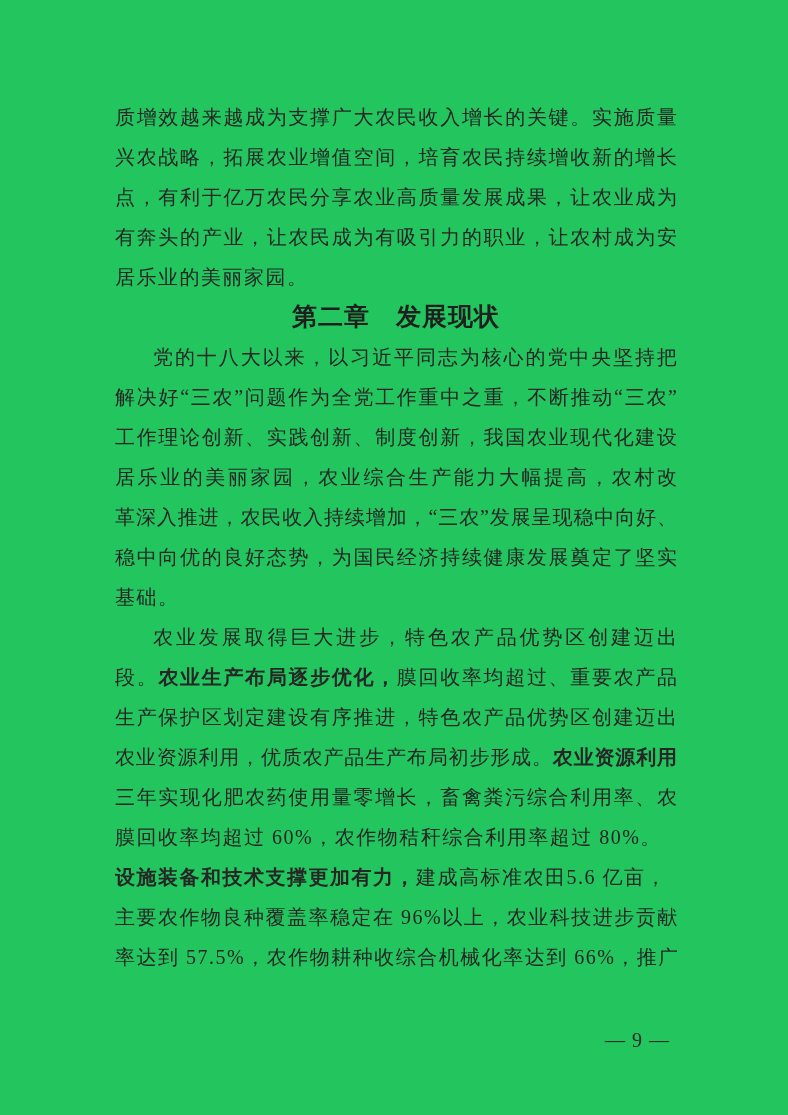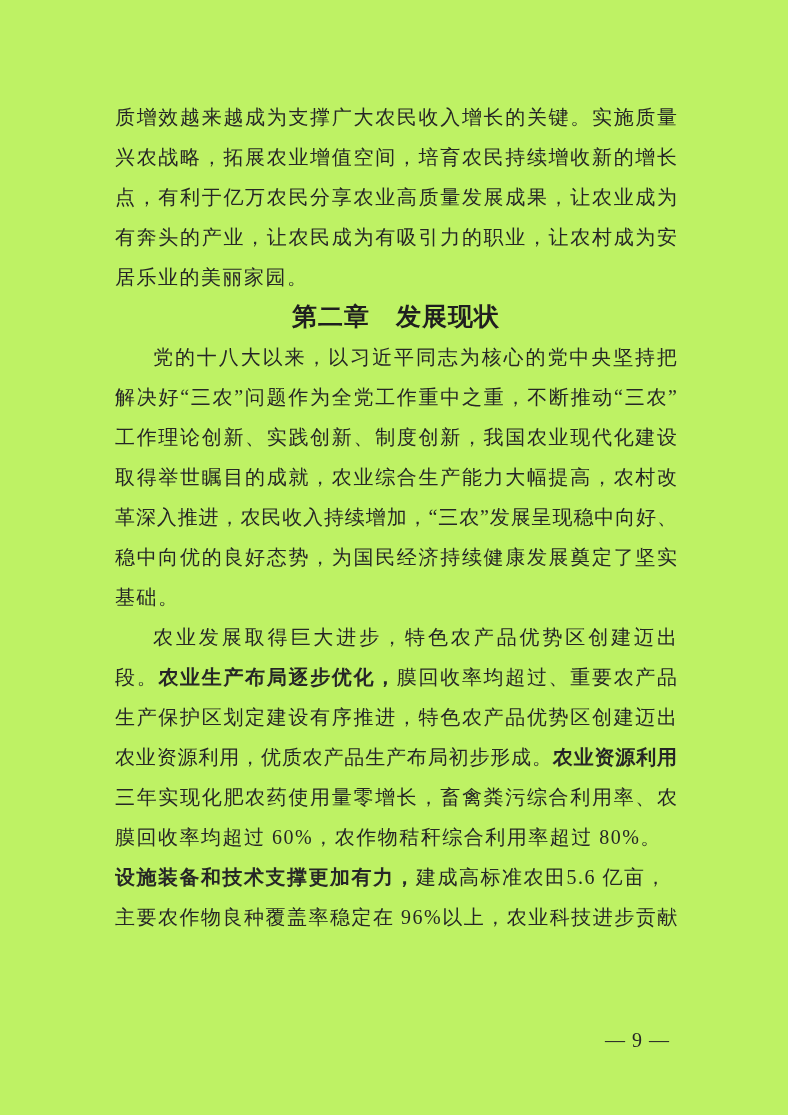--- a/index.html
+++ b/index.html
@@ -13,21 +13,21 @@
     height: 1115px;
     position: relative;
     overflow: hidden;
     font-family: "Liberation Serif", "DejaVu Serif", serif;
     color: #262626;
   }
   .page {
     position: absolute;
     left: 0; top: 0;
     width: 788px; height: 1115px;
-    background: #bef264;
+    background: #22c55e;
   }
   .body-text {
     position: absolute;
     left: 115px;
     top: 97px;
     width: 562px;
   }
   .para { margin: 0; padding: 0; }
   .line {
     height: 40px;
@@ -80,30 +80,31 @@
         <div class="line j"><span>兴农战略，拓展农业增值空间，培育农民持续增收新的增长</span></div>
         <div class="line j"><span>点，有利于亿万农民分享农业高质量发展成果，让农业成为</span></div>
         <div class="line j"><span>有奔头的产业，让农民成为有吸引力的职业，让农村成为安</span></div>
         <div class="line"><span>居乐业的美丽家园。</span></div>
       </div>
       <div class="heading-line">第二章　发展现状</div>
       <div class="para">
         <div class="line j indent"><span>党的十八大以来，以习近平同志为核心的党中央坚持把</span></div>
         <div class="line j"><span>解决好“三农”问题作为全党工作重中之重，不断推动“三农”</span></div>
         <div class="line j"><span>工作理论创新、实践创新、制度创新，我国农业现代化建设</span></div>
-        <div class="line j"><span>取得举世瞩目的成就，农业综合生产能力大幅提高，农村改</span></div>
+        <div class="line j"><span>居乐业的美丽家园，农业综合生产能力大幅提高，农村改</span></div>
         <div class="line j"><span>革深入推进，农民收入持续增加，“三农”发展呈现稳中向好、</span></div>
         <div class="line j"><span>稳中向优的良好态势，为国民经济持续健康发展奠定了坚实</span></div>
         <div class="line"><span>基础。</span></div>
       </div>
       <div class="para">
         <div class="line j indent"><span>农业发展取得巨大进步，特色农产品优势区创建迈出</span></div>
         <div class="line j"><span>段。</span><span class="b">农业生产布局逐步优化，</span><span>膜回收率均超过、重要农产品</span></div>
         <div class="line j"><span>生产保护区划定建设有序推进，特色农产品优势区创建迈出</span></div>
         <div class="line j"><span>农业资源利用，优质农产品生产布局初步形成。</span><span class="b">农业资源利用</span></div>
         <div class="line j"><span>三年实现化肥农药使用量零增长，畜禽粪污综合利用率、农</span></div>
         <div class="line"><span>膜回收率均超过 60%，农作物秸秆综合利用率超过 80%。</span></div>
         <div class="line"><span class="b">设施装备和技术支撑更加有力，</span><span>建成高标准农田5.6 亿亩，</span></div>
         <div class="line"><span>主要农作物良种覆盖率稳定在 96%以上，农业科技进步贡献</span></div>
+        <div class="line"><span>率达到 57.5%，农作物耕种收综合机械化率达到 66%，推广</span></div>
       </div>
     </div>
   <div class="page-number">— 9 —</div>
 </div>
 
 </body></html>

